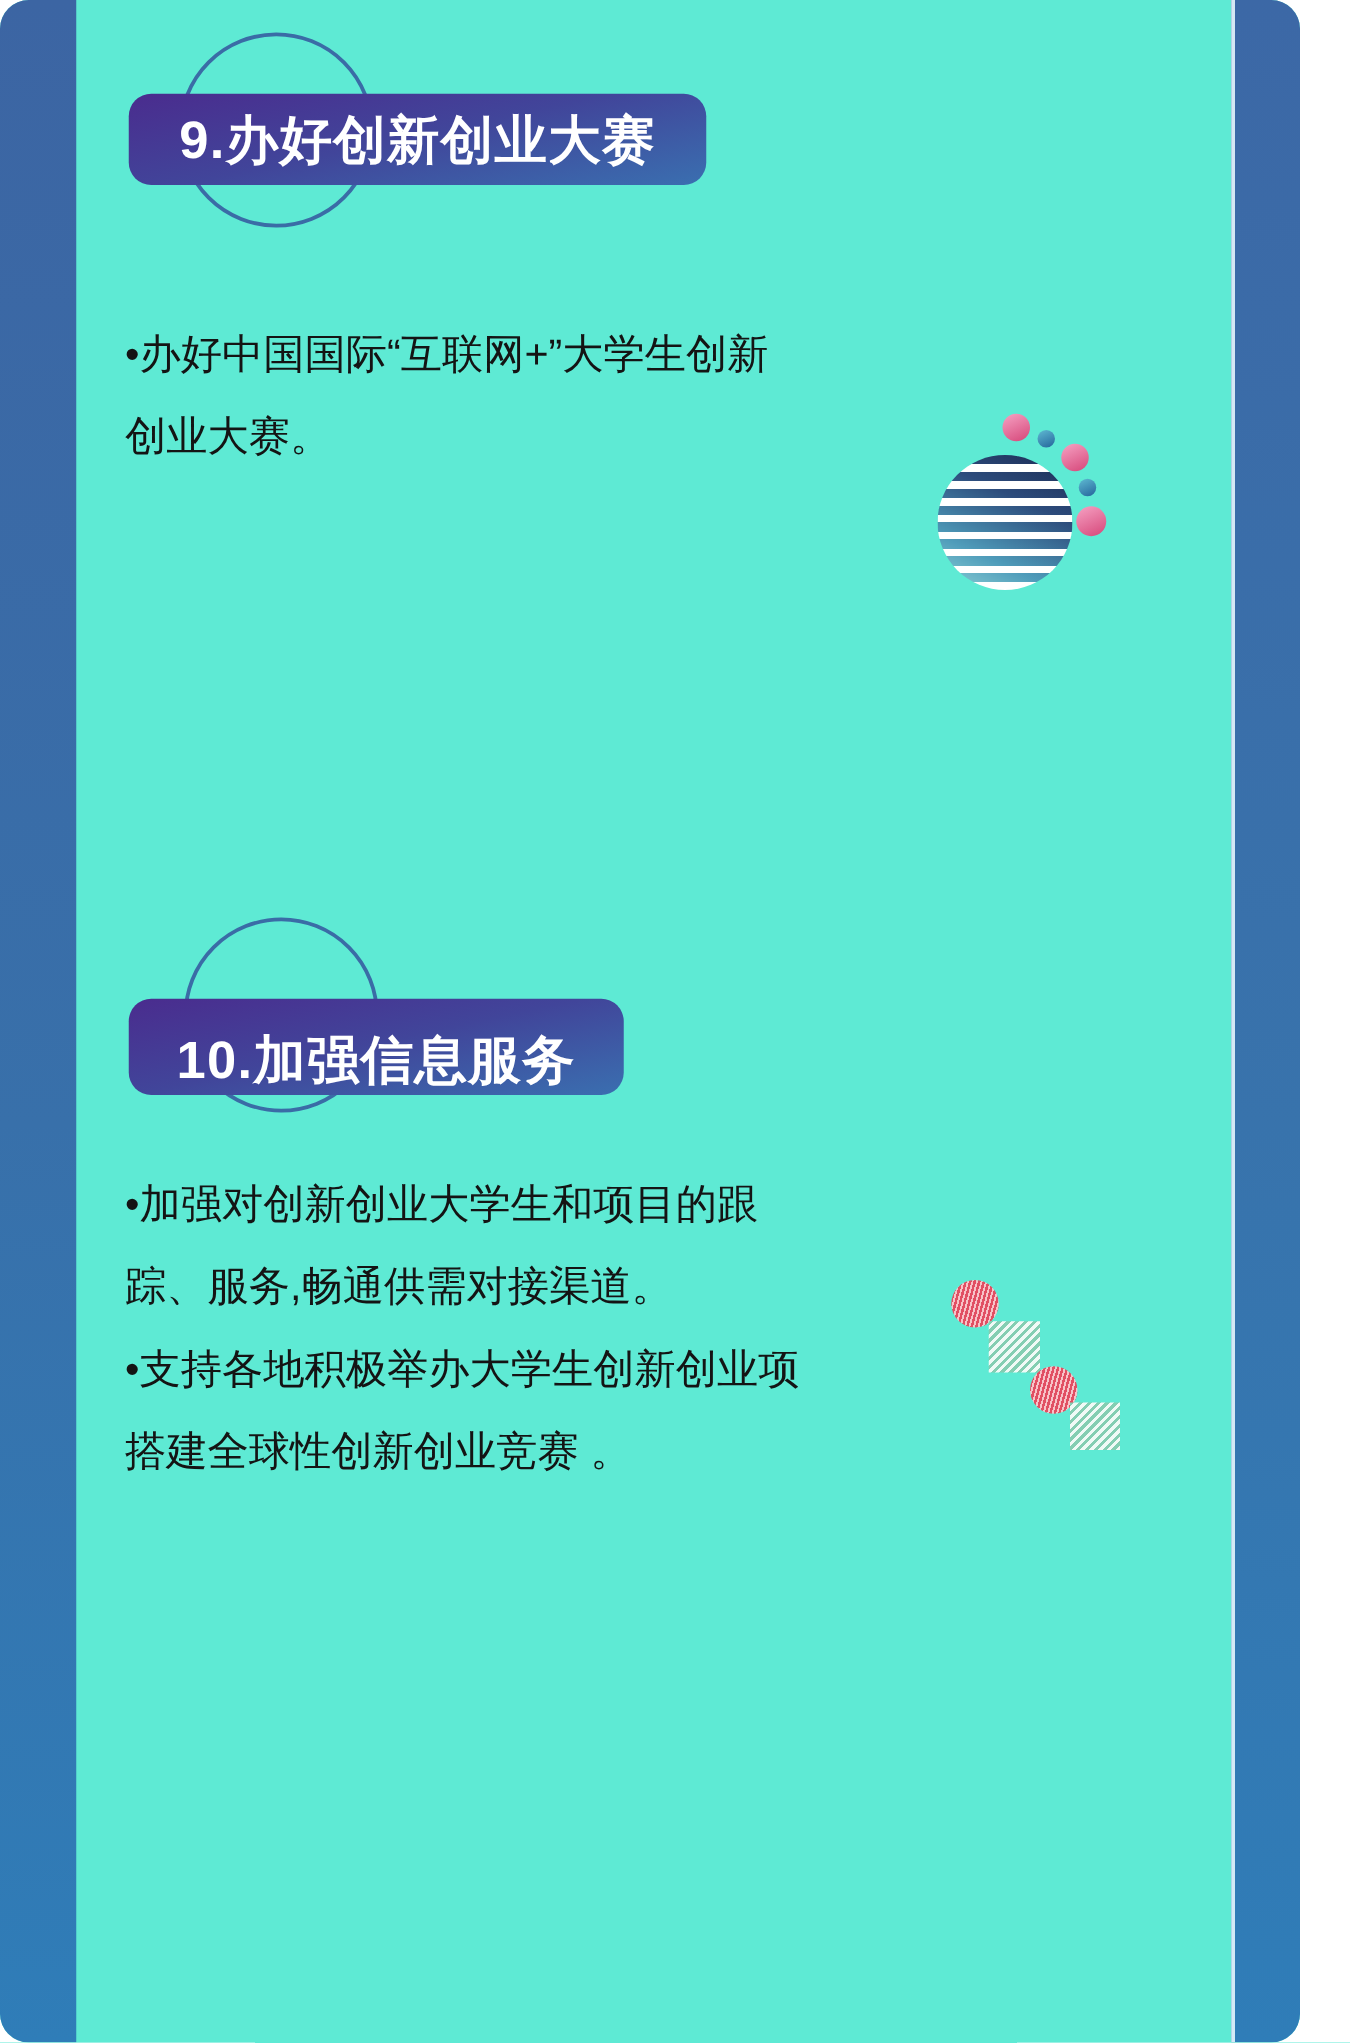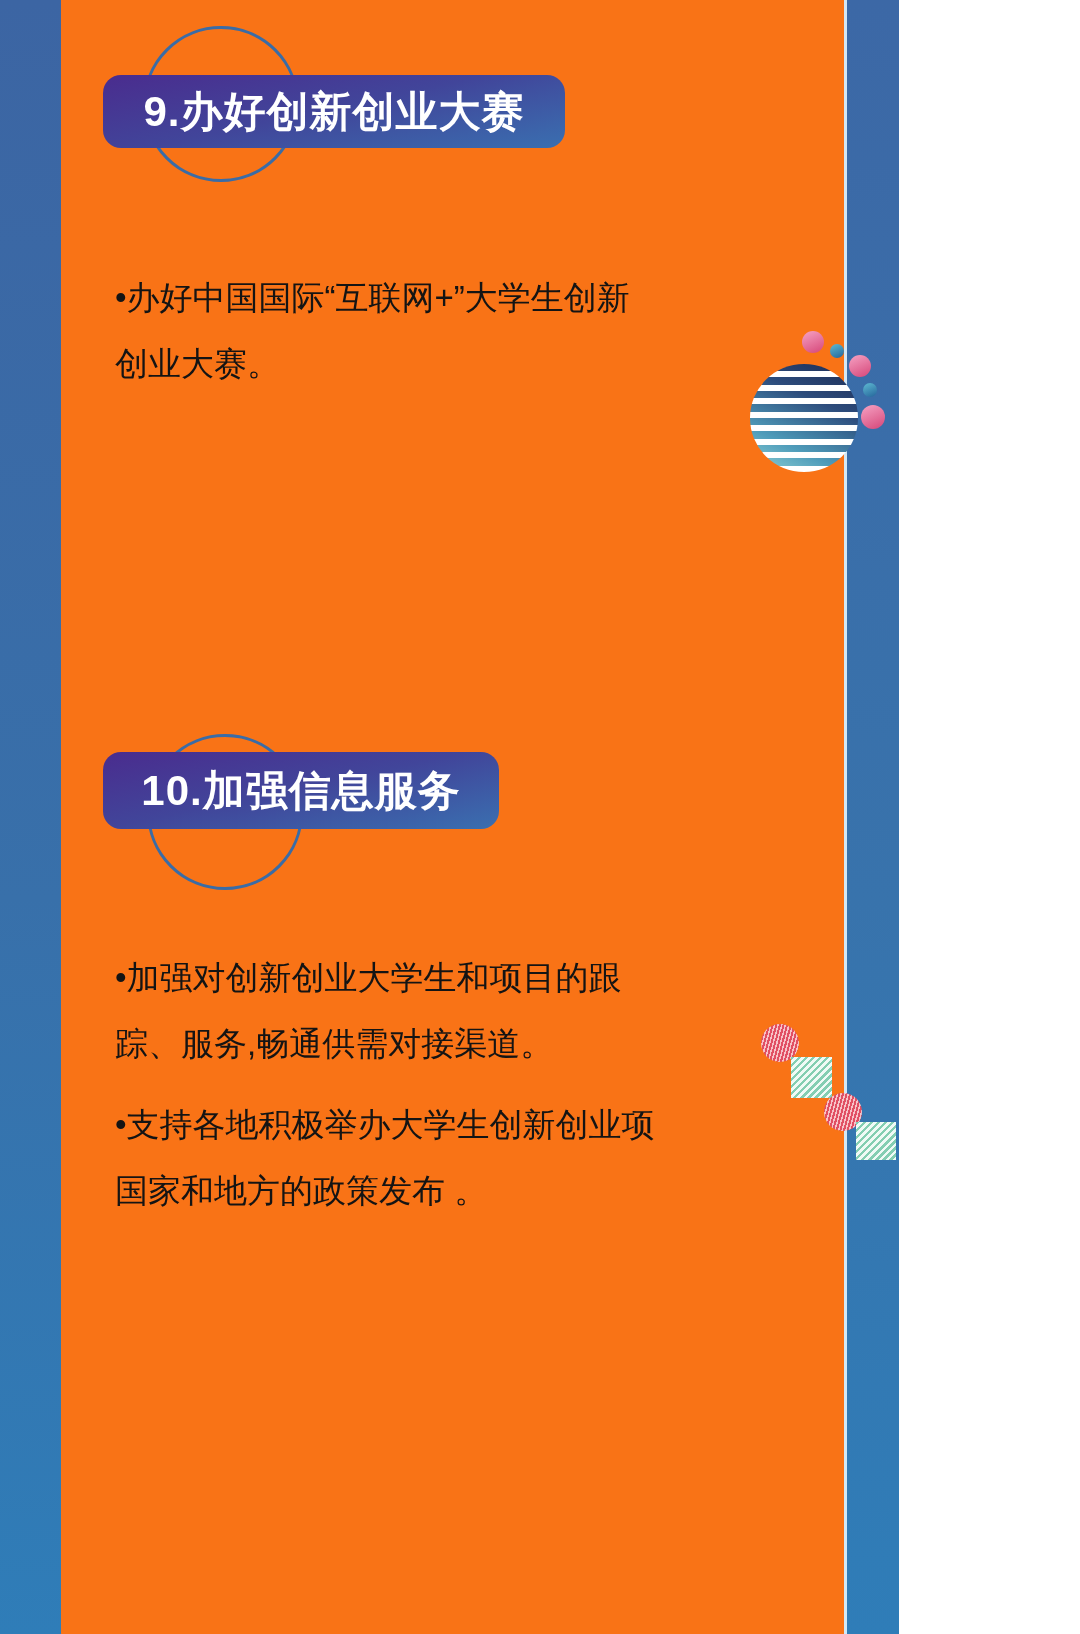--- a/index.html
+++ b/index.html
@@ -1,39 +1,39 @@
 <!DOCTYPE html>
 <html><head>
 <meta charset="utf-8">
 <style>
   html,body{margin:0;padding:0;}
   body{font-family:"Liberation Sans","DejaVu Sans",sans-serif;background:#ffffff;}
-  .page{position:relative;width:899px;height:1634px;background:#f97316;overflow:hidden;}
+  .page{position:relative;width:1040px;height:1634px;background:#5eead4;overflow:hidden;border-radius:23px;}
 
   
   .edge{position:absolute;top:0;height:1634px;}
   .edge.left{left:0;width:61px;background:linear-gradient(180deg,#3c65a3 0%,#3870aa 55%,#2f7db8 100%);}
   .edge.right{right:0;width:52px;background:linear-gradient(180deg,#3c68a6 0%,#3873ac 55%,#2f7db8 100%);border-left:3px solid rgba(230,245,253,0.9);}
 
   
   .circle-outline{position:absolute;border:3px solid #3a6ca6;border-radius:50%;background:transparent;}
   .circle-outline.c9{left:143px;top:26px;width:150px;height:150px;}
   .circle-outline.c10{left:147px;top:734px;width:150px;height:150px;}
 
   
   .banner{position:absolute;border-radius:18px;background:linear-gradient(168deg,#4a2c8e 0%,#41459a 48%,#3a6fb0 100%);display:flex;align-items:center;justify-content:center;}
   .banner.b9{left:103px;top:75px;width:462px;height:73px;}
-  .banner.b10{left:103px;top:752px;width:396px;height:77px;}
+  .banner.b10{left:103px;top:799px;width:396px;height:77px;align-items:flex-end;}
   .banner .title{color:#ffffff;font-size:42px;font-weight:700;letter-spacing:1px;white-space:nowrap;}
 
   
   .bullets{position:absolute;left:100px;width:600px;color:#141414;font-size:33px;line-height:66px;font-weight:500;}
   .bullets.s9{top:250px;}
   .bullets.s10{top:930px;}
-  .bullets p{margin:15px;white-space:pre-line;}
+  .bullets p{margin:0;white-space:pre-line;}
 
   
   .sphere{position:absolute;left:750px;top:364px;width:108px;height:108px;border-radius:50%;
     background-image:
       repeating-linear-gradient(180deg,transparent 0 7.5px,#ffffff 7.5px 13.5px),
       linear-gradient(205deg,#1b2a52 0%,#2d4c7c 35%,#4f9cba 72%,#92d5d8 100%);}
   .dot{position:absolute;border-radius:50%;}
   .dot.pink{background:linear-gradient(155deg,#f49ec0 5%,#d94f80 90%);}
   .dot.teal{background:linear-gradient(155deg,#5cb6d0 5%,#2a6da0 90%);}
   .dot.p1{left:802px;top:331px;width:22px;height:22px;}
@@ -81,21 +81,21 @@
 
   <div>
     <div class="circle-outline c10"></div>
     <div class="banner b10">
       <span class="title">10.加强信息服务</span>
     </div>
     <div class="bullets s10">
       <p>•加强对创新创业大学生和项目的跟
 踪、服务,畅通供需对接渠道。</p>
       <p>•支持各地积极举办大学生创新创业项
-国家和地方的政策发布 。</p>
+搭建全球性创新创业竞赛 。</p>
     </div>
     <div>
       <div class="stripe-circle r1"></div>
       <div class="stripe-square g1"></div>
       <div class="stripe-circle r2"></div>
       <div class="stripe-square g2"></div>
     </div>
   </div>
 
 </div>

